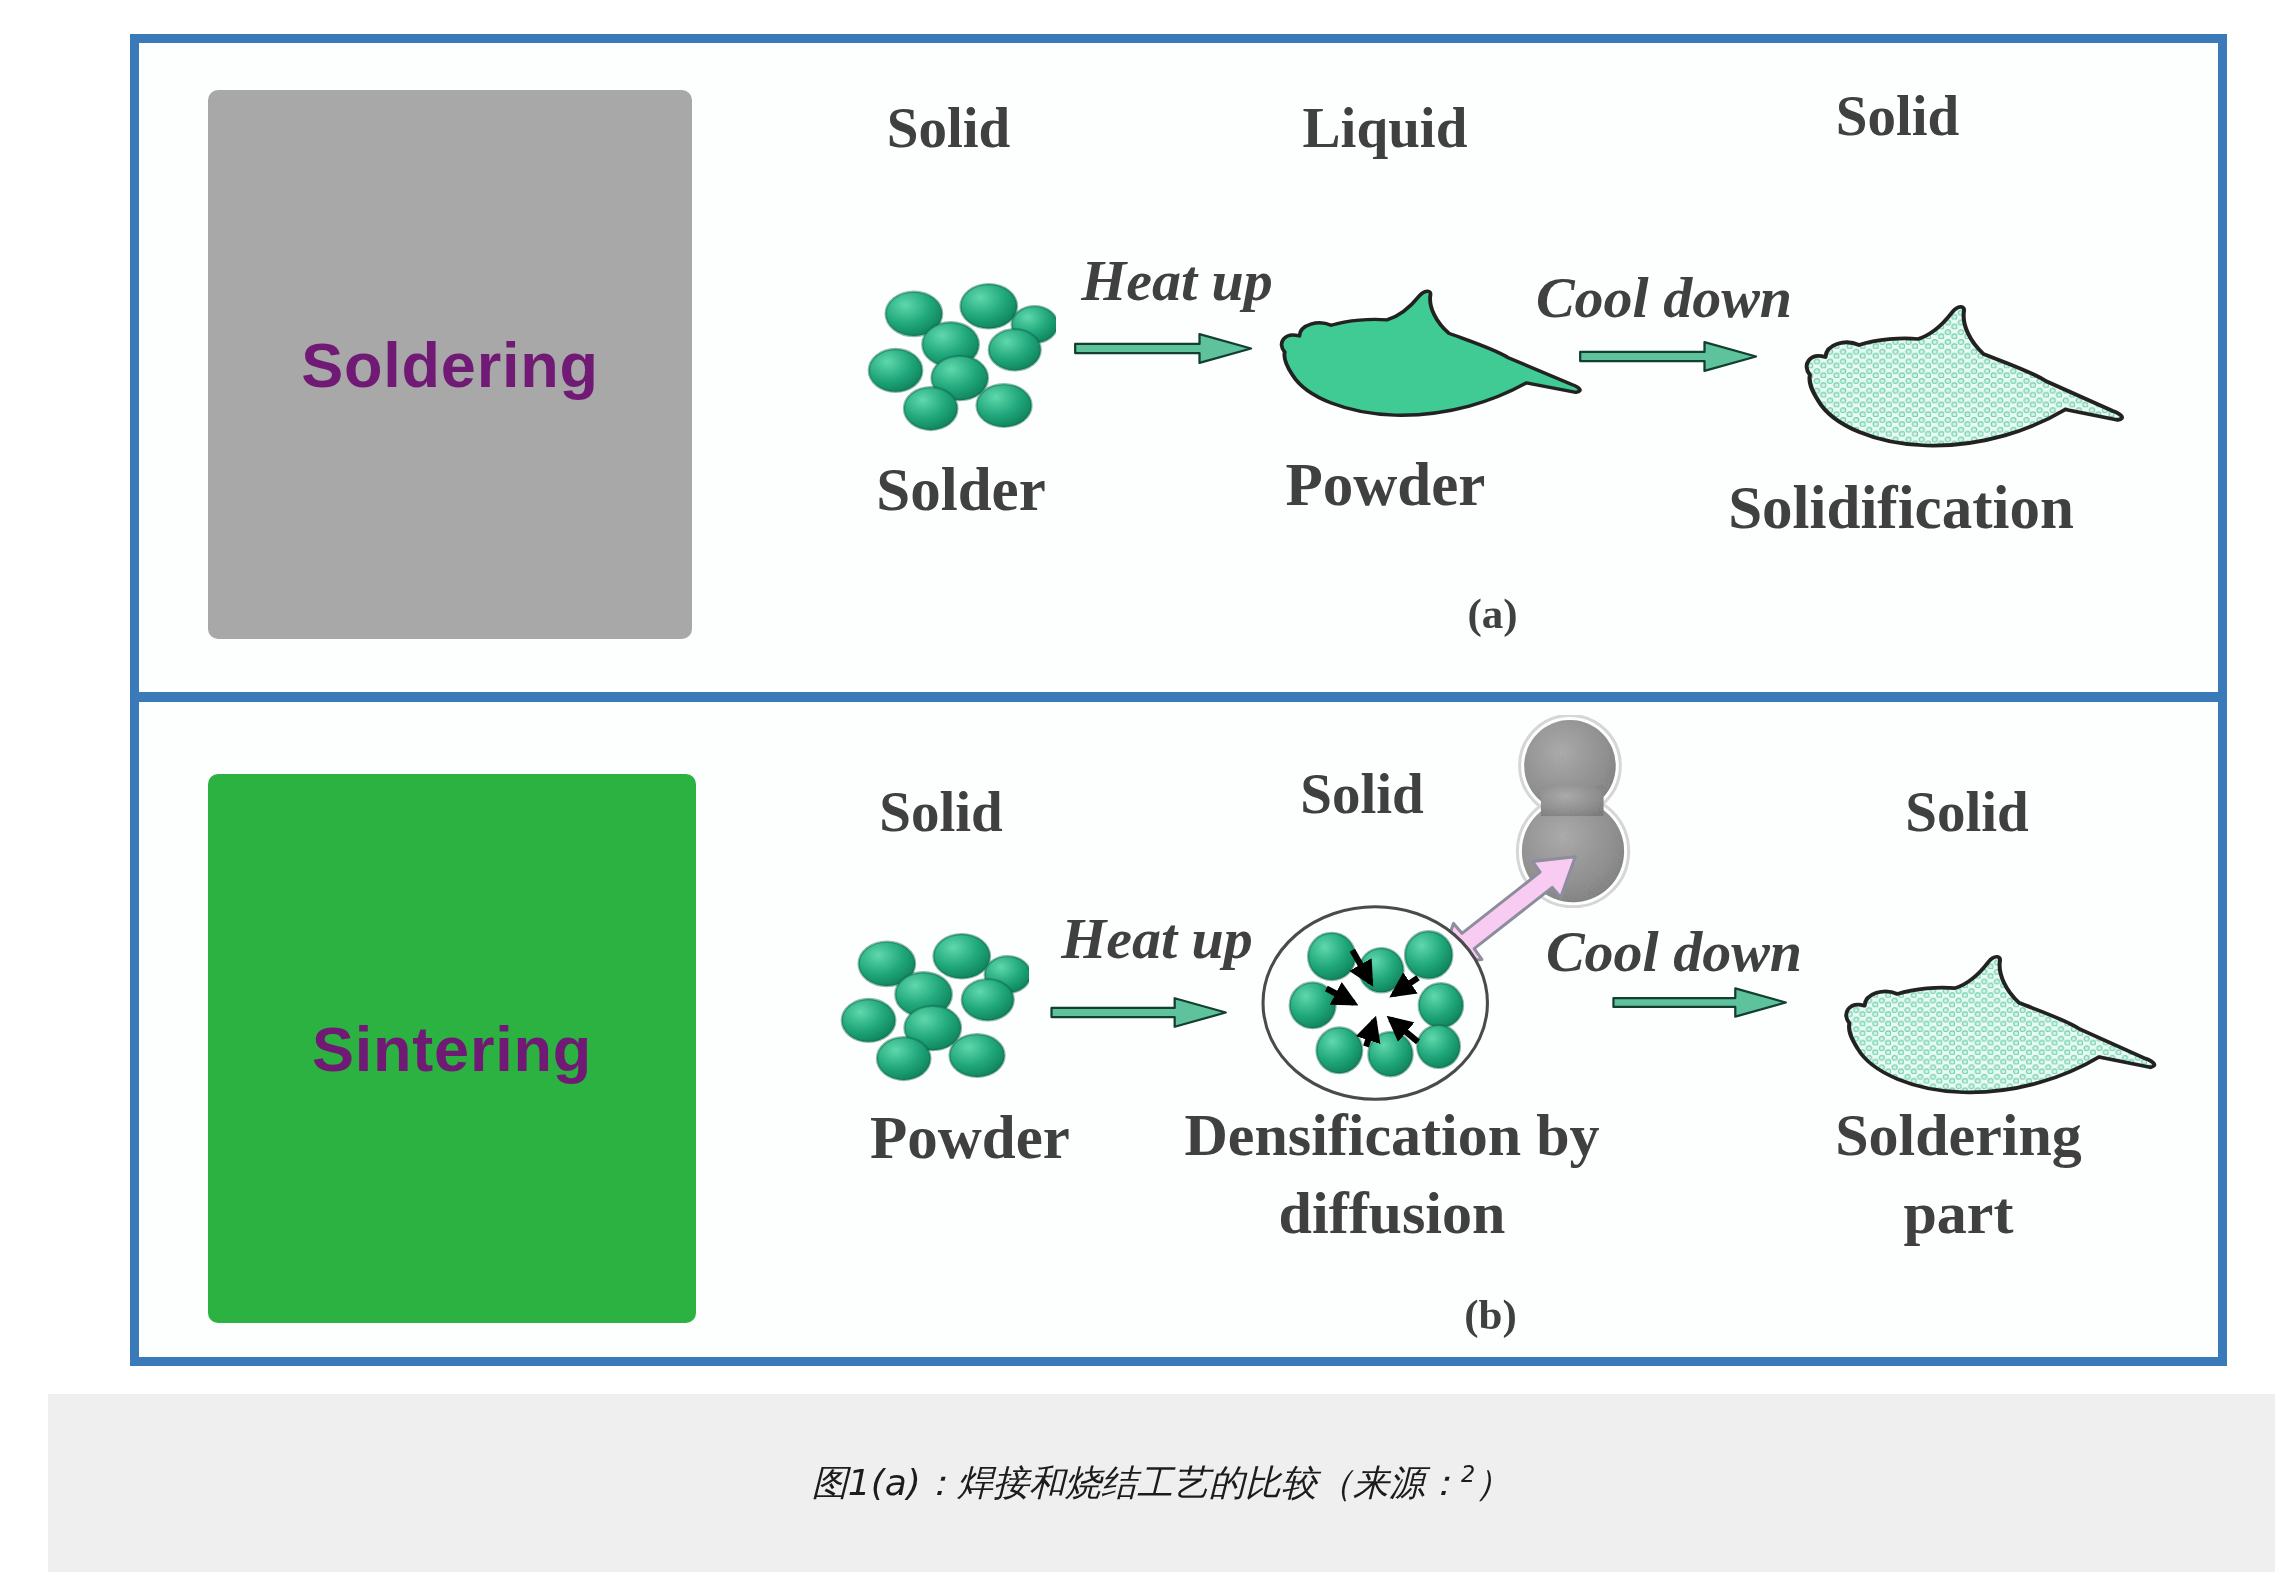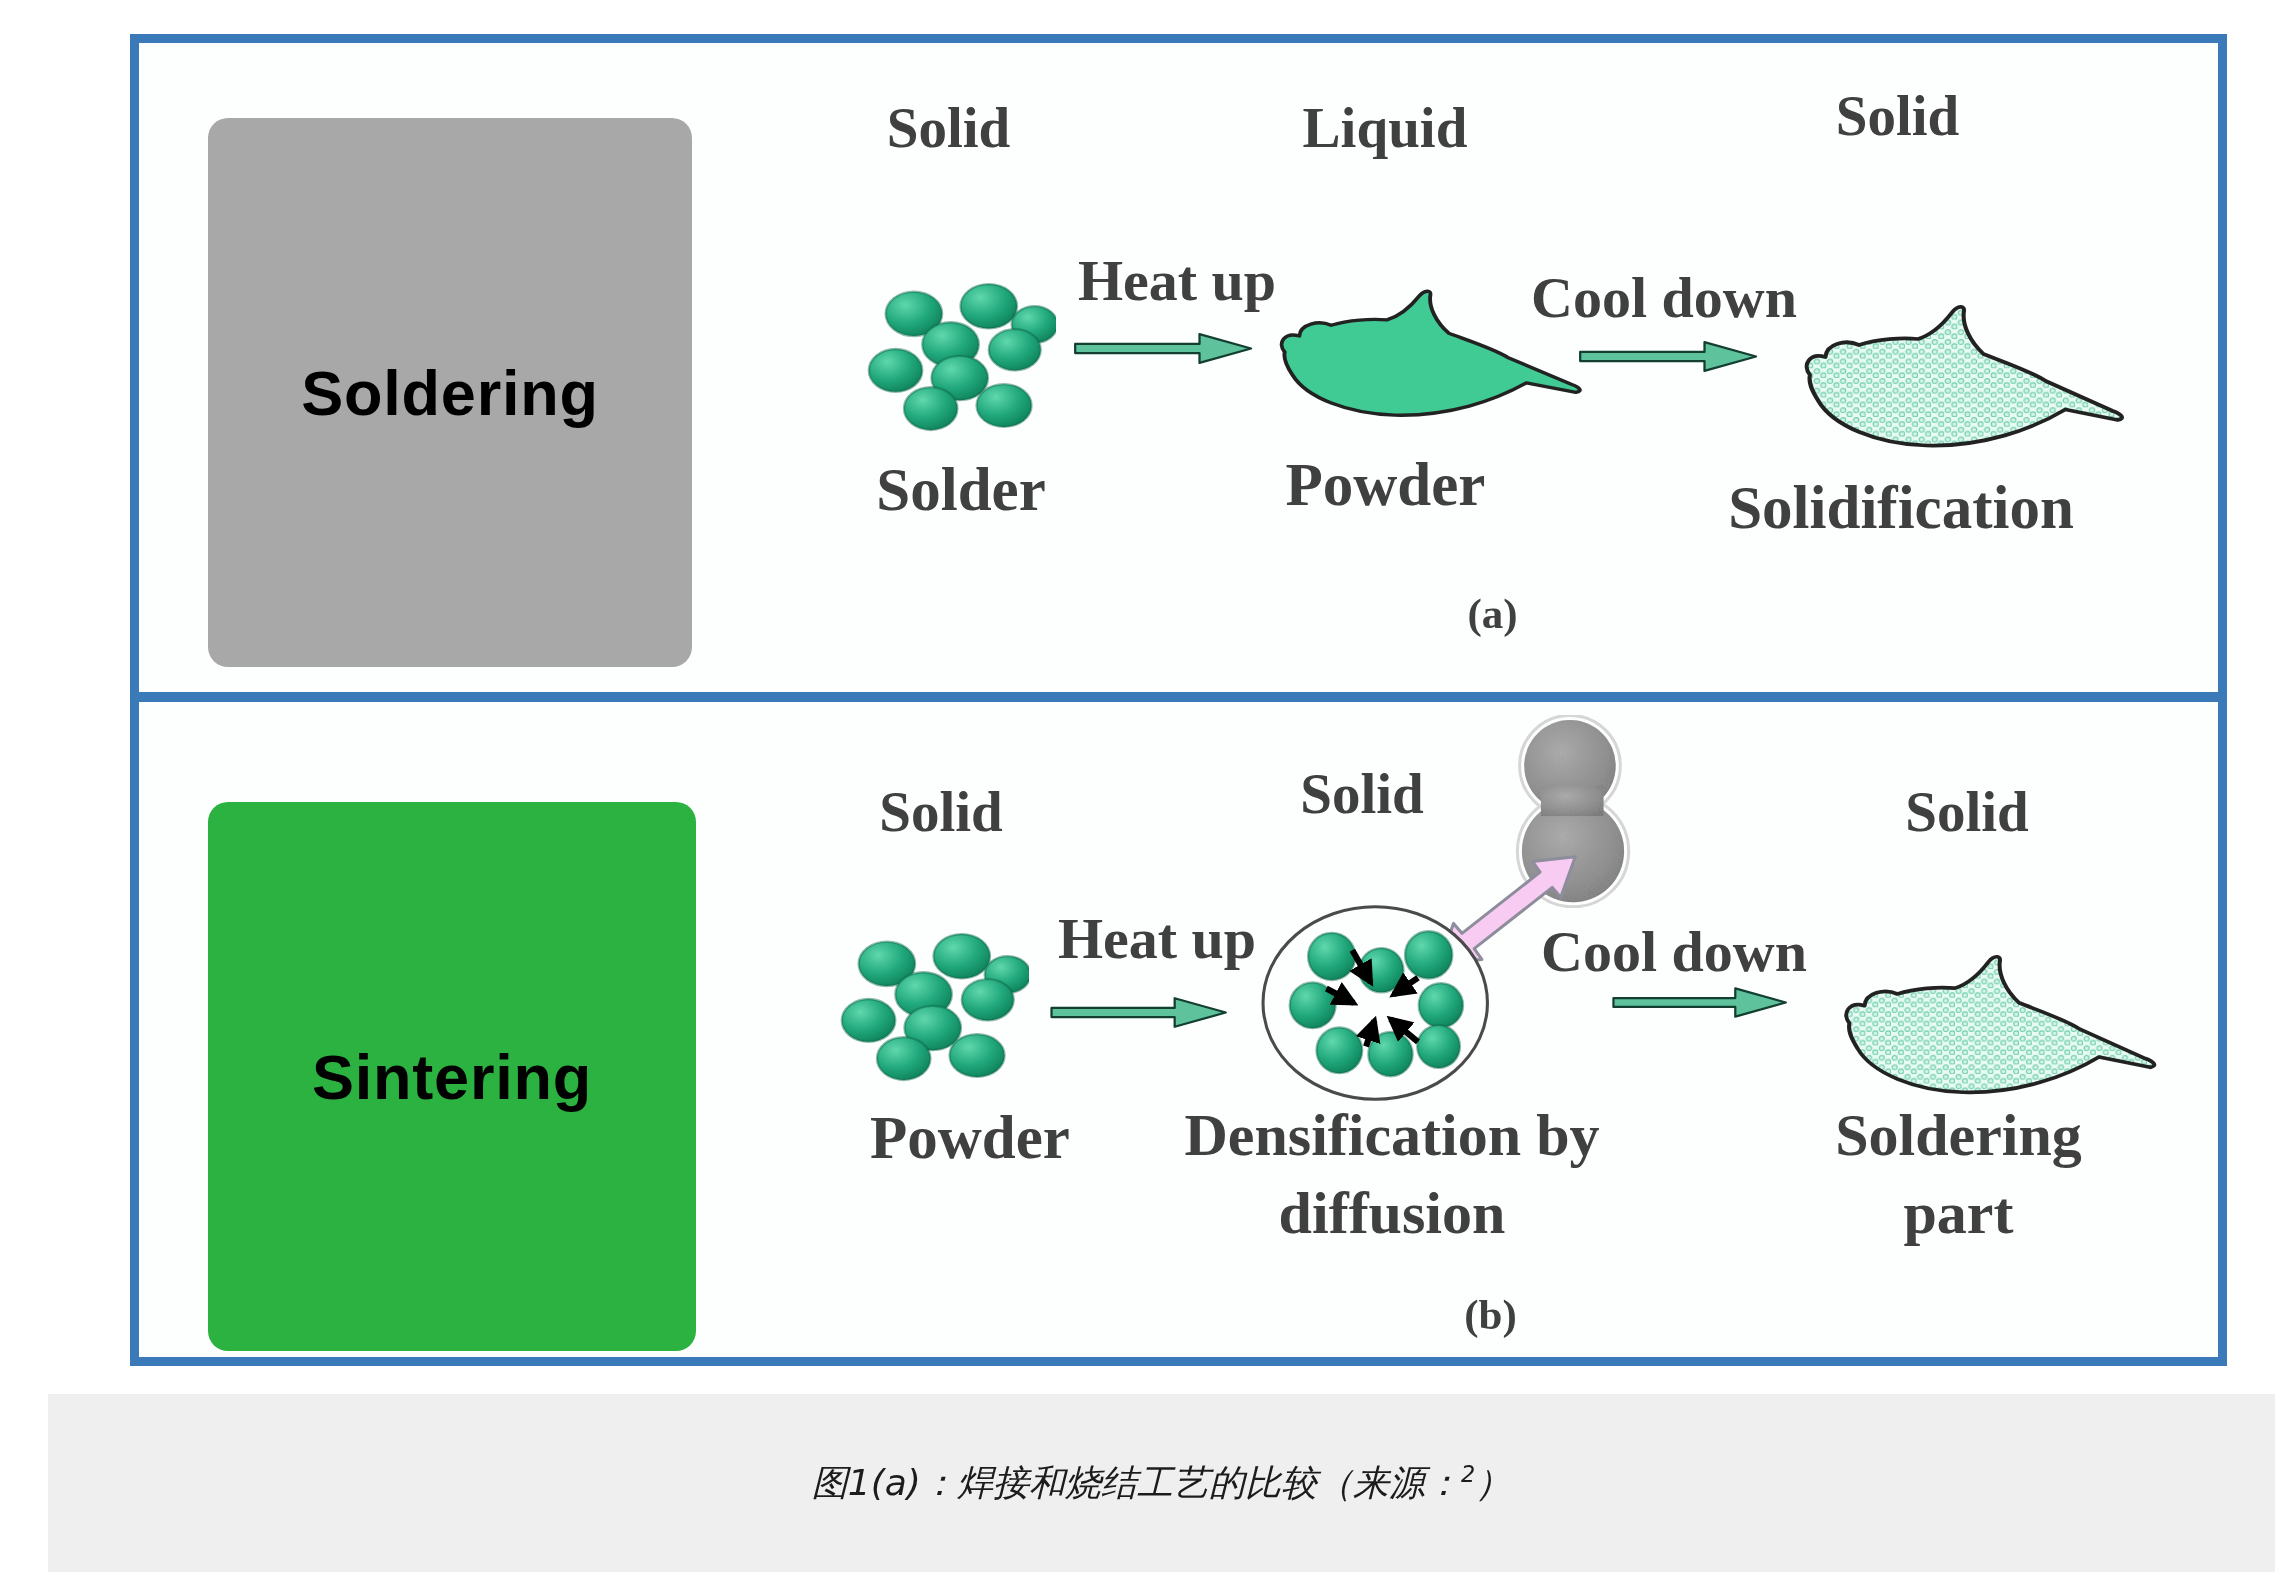--- a/index.html
+++ b/index.html
@@ -3,27 +3,27 @@
 <meta charset="utf-8">
 <style>
   html,body{margin:0;padding:0;background:#ffffff;}
   #screen{position:relative;width:2295px;height:1589px;background:#ffffff;overflow:hidden;
           font-family:"Liberation Serif",serif;}
   .frame{position:absolute;left:130px;top:34px;width:2097px;height:1332px;
          border:9.2px solid #3a7ab8;box-sizing:border-box;background:#fdfefe;}
   .divider{position:absolute;left:130px;top:692px;width:2097px;height:10px;background:#3a7ab8;}
   .lbl{position:absolute;font-weight:700;color:#404040;text-align:center;line-height:1.05;}
   .state{font-size:57px;}
-  .arrowlbl{font-size:58px;}
+  .arrowlbl{font-size:58px;font-style:italic;}
   .steplbl{font-size:61px;}
   .steplbl2{font-size:60px;line-height:1.3;}
   .sublbl{font-size:43px;}
   .process-box{position:absolute;display:flex;align-items:center;justify-content:center;
-               border-radius:20px;font-family:"Liberation Sans",sans-serif;font-weight:700;
-               color:#000000;font-size:63px;letter-spacing:0.8px;margin-top:28px;}
+               border-radius:10px;font-family:"Liberation Sans",sans-serif;font-weight:700;
+               color:#701a75;font-size:63px;letter-spacing:0.8px;}
   .box-gray{background:#a8a8a8;}
   .box-green{background:#2bb240;}
   .caption-band{position:absolute;left:48px;top:1394px;width:2227px;height:178px;background:#efeff0;
                 display:flex;align-items:center;justify-content:center;}
   .caption{font-family:"DejaVu Sans",sans-serif;font-style:italic;font-size:36px;color:#1c1c1c;}
   .caption sup{font-size:62%;vertical-align:super;}
   svg{position:absolute;display:block;}
 </style>
 </head>
 <body>

